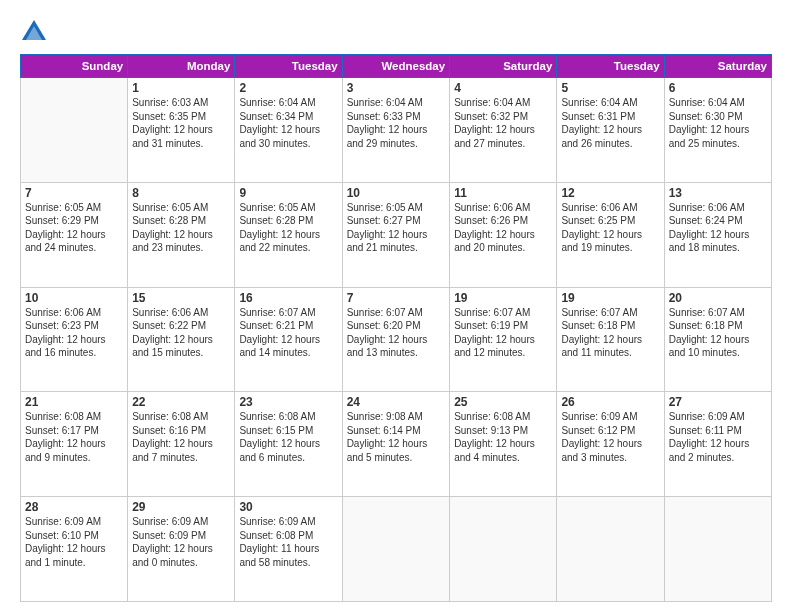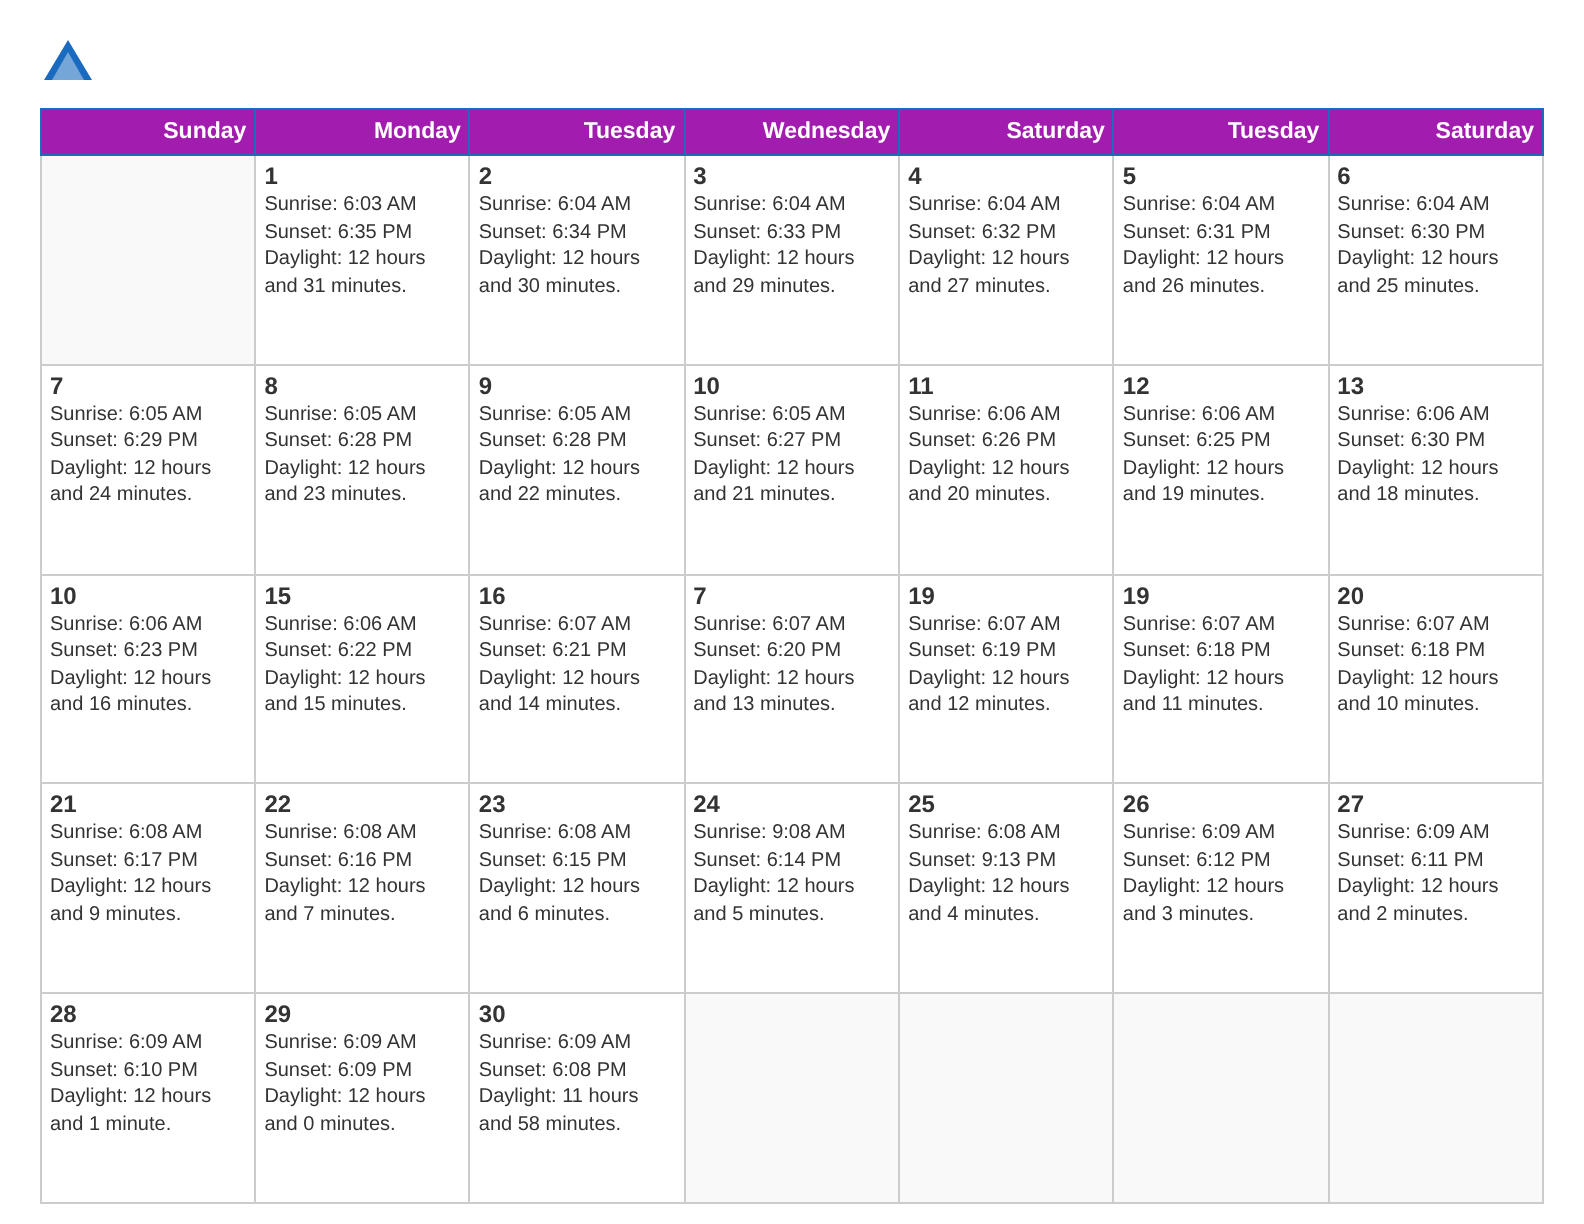--- a/index.html
+++ b/index.html
@@ -217,21 +217,21 @@
           <td>
             <span class="day-num">12</span>
             <div class="day-detail">Sunrise: 6:06 AM
 Sunset: 6:25 PM
 Daylight: 12 hours
 and 19 minutes.</div>
           </td>
           <td>
             <span class="day-num">13</span>
             <div class="day-detail">Sunrise: 6:06 AM
-Sunset: 6:30 PM
+Sunset: 6:24 PM
 Daylight: 12 hours
 and 18 minutes.</div>
           </td>
         </tr>
         <tr>
           <td>
             <span class="day-num">10</span>
             <div class="day-detail">Sunrise: 6:06 AM
 Sunset: 6:23 PM
 Daylight: 12 hours

